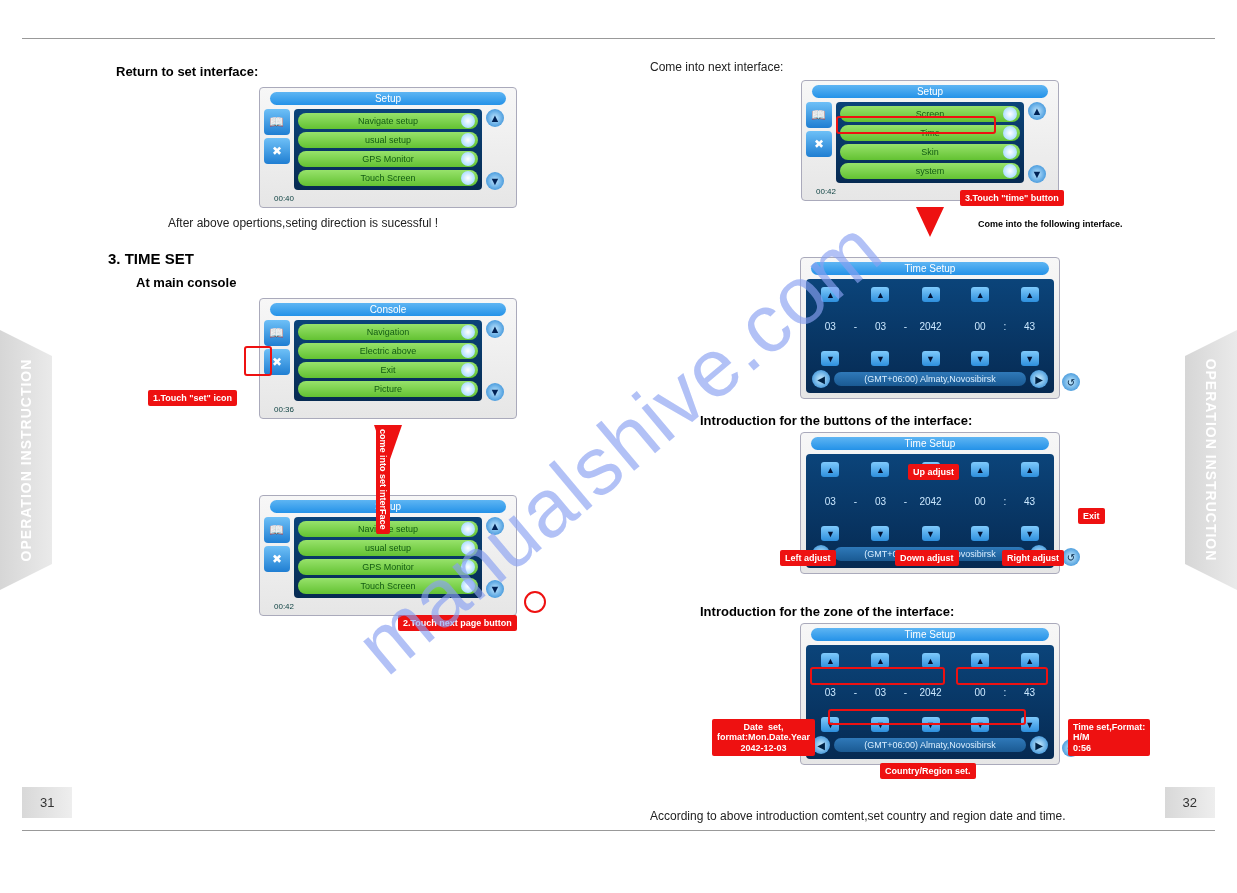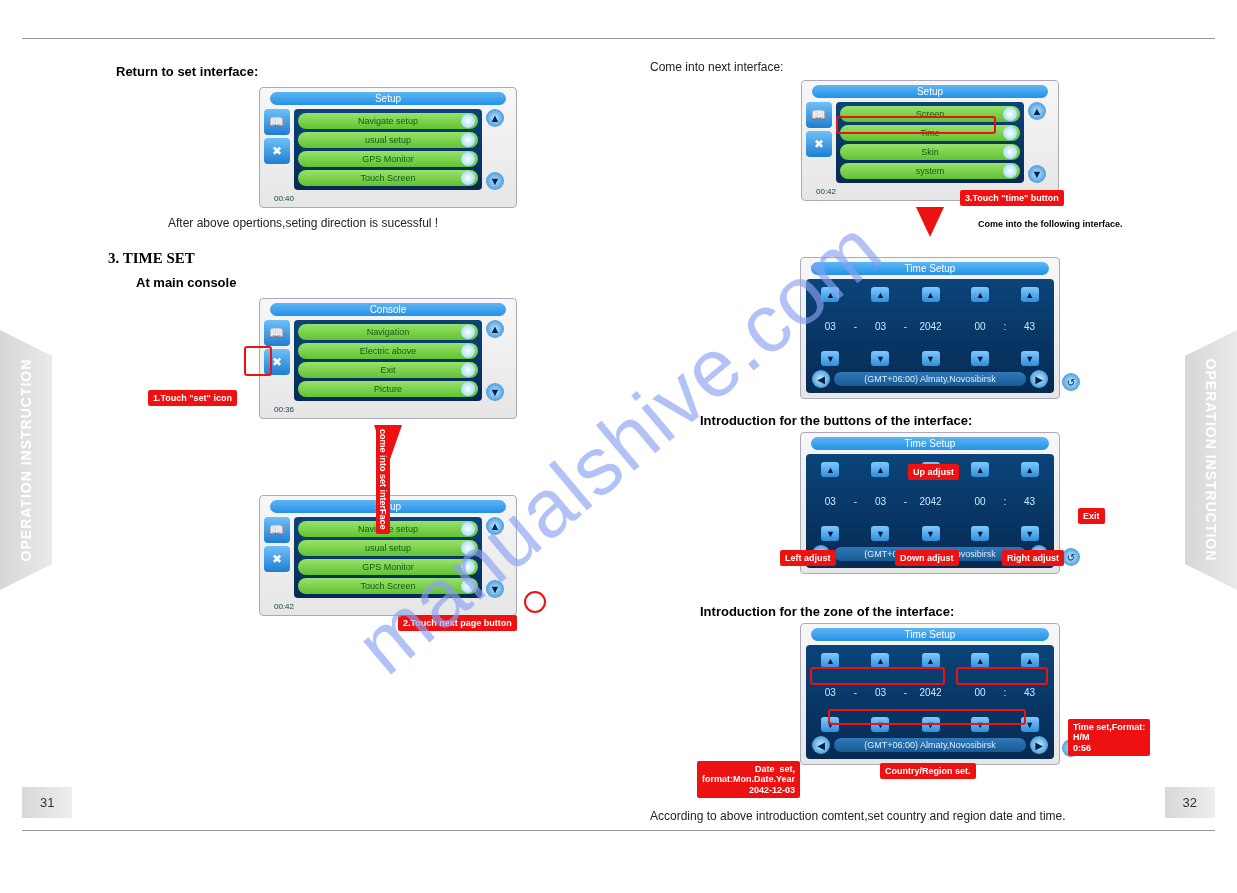--- a/index.html
+++ b/index.html
@@ -14,21 +14,21 @@
   .side-tab.right span{ transform: translate(-50%,-50%) rotate(90deg); }
   .page-num { position:absolute; bottom:75px; font-size:13px; color:#333; background:linear-gradient(90deg,#d8d8d8,#eee); padding:8px 18px; }
   .page-num.left{ left:22px; }
   .page-num.right{ right:22px; }
 
   .col { position:absolute; top:60px; width:560px; }
   .col.left{ left:108px; }
   .col.right{ left:650px; }
 
   .heading { font-size:13px; font-weight:bold; color:#000; margin:4px 0 8px 8px; }
-  .heading-serif{ font-family:Liberation Serif, serif; font-size:15px; font-weight:bold; margin:20px 0 8px 0;}
+  .heading-serif{ font-family:Liberation Sans, sans-serif; font-size:15px; font-weight:bold; margin:20px 0 8px 0;}
   .body-text { font-size:12px; color:#222; margin:8px 0 14px 60px; }
   .body-text.indent0{ margin-left:0; }
 
   
   .device { width:258px; margin:0 auto 6px auto; background:linear-gradient(#f7f7f7,#e6e6e6); border:1px solid #aab; border-radius:4px; position:relative; }
   .device-title{ background:linear-gradient(#5eb5f3,#2492e8); border-radius:14px; margin:4px 10px; text-align:center; font-size:10px; color:#fff; padding:1px 0;}
   .device-body{ display:flex; padding:0 4px 4px 4px; gap:4px; }
   .device-side{ width:26px; display:flex; flex-direction:column; gap:3px;}
   .side-btn{ width:26px; height:26px; background:linear-gradient(#6ec0f7,#1f7ed2); border-radius:4px; display:flex; align-items:center; justify-content:center; font-size:12px; color:#fff;}
   .device-main{ flex:1; background:linear-gradient(#0b447a,#062a52); border-radius:4px; padding:4px; display:flex; flex-direction:column; gap:3px;}
@@ -388,21 +388,21 @@
           <div class="round-btn">◀</div>
           <div class="tz-bar">(GMT+06:00)  Almaty,Novosibirsk</div>
           <div class="round-btn">▶</div>
         </div>
         <div class="round-btn exit-round">↺</div>
       </div>
     </div>
     <div class="red-outline" style="left:160px; top:44px; width:135px; height:18px;"></div>
     <div class="red-outline" style="left:306px; top:44px; width:92px; height:18px;"></div>
     <div class="red-outline" style="left:178px; top:86px; width:198px; height:16px;"></div>
-    <div class="red-callout" style="left:47px; top:96px; white-space:pre; text-align:right;margin-top:42px;">Date  set,
+    <div class="red-callout" style="left:62px; top:96px; white-space:pre; text-align:center;">Date  set,
 format:Mon.Date.Year
 2042-12-03</div>
     <div class="red-callout" style="left:230px; top:140px;">Country/Region set.</div>
     <div class="red-callout" style="left:418px; top:96px; white-space:pre; text-align:left;">Time set,Format:
 H/M
 0:56</div>
   </div>
 
   <div class="body-text indent0" style="margin-top:44px">According to above introduction comtent,set country and region date and time.</div>
 </div>

